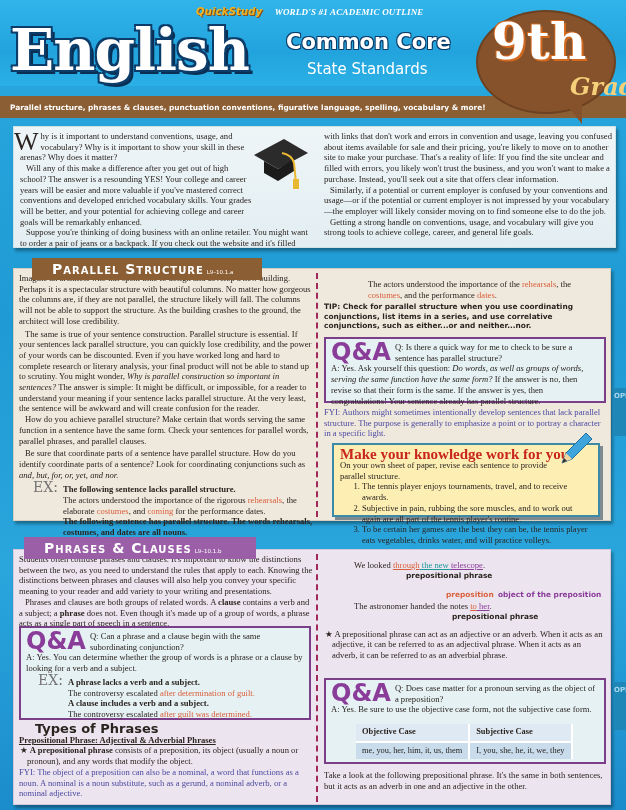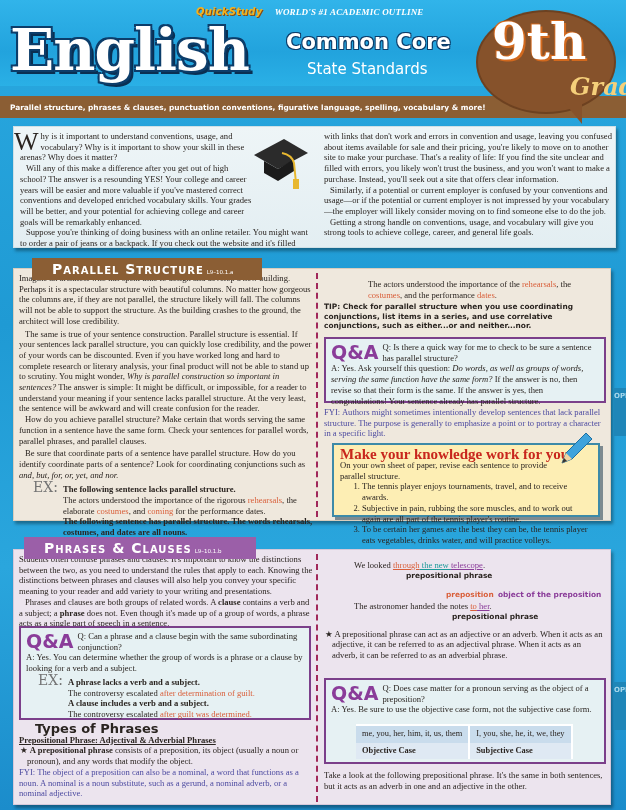--- a/index.html
+++ b/index.html
@@ -66,21 +66,21 @@
   .tab-purple { background: #9b5fa8; }
   .divider-dash { position: absolute; width: 0; border-left: 2px dashed #a0285a; }
   .txt { position: absolute; }
   .txt p { text-indent: 6px; }
   .red { color: #d95f3a; }
   .teal { color: #1d9a9a; }
   .purp { color: #8a3c99; }
   .fyi { color: #4c4aa0; }
   .ex-label { font-family: "DejaVu Serif", serif; font-weight: normal; color: #737373; font-size: 14px; display: inline-block; width: 30px; }
   .qa-box { position: absolute; border: 2px solid #7b3f8a; background: #e6f1f3; padding: 3px 5px; }
-  .qa-logo { float: left; font-family: "DejaVu Sans", sans-serif; font-weight: bold; font-size: 19px; color: #8a3c99; line-height: 20px; margin-right: 4px; }
+  .qa-logo { float: left; font-family: "DejaVu Sans", sans-serif; font-weight: bold; font-size: 24px; color: #8a3c99; line-height: 20px; margin-right: 4px; }
   .tip { font-family: "DejaVu Sans", sans-serif; font-weight: bold; font-size: 7.4px; line-height: 9.5px; }
   .know-box { position: absolute; background: #fdeeb4; border: 2px solid #3d8aa8; box-shadow: 3px 3px 0 #7e8a90; padding: 3px 6px; }
   .know-title { color: #c8261d; font-weight: bold; font-size: 15px; line-height: 12px; }
   .know-box ol { padding-left: 22px; }
   .open-tab { position: absolute; width: 12px; background: #1f86b8; color: #a8d8ec; font-family: "DejaVu Sans", sans-serif; font-size: 7px; font-weight: bold; text-align: center; line-height: 9px; padding-top: 4px; }
   .label-sans { font-family: "DejaVu Sans", sans-serif; font-weight: bold; font-size: 7.4px; }
   table.case { border-collapse: collapse; position: absolute; font-size: 8.4px; }
   table.case th { background: #dfe9f3; text-align: left; padding: 3px 6px; border-right: 2px solid #fff; }
   table.case td { background: #c9dcec; padding: 3px 6px; border-right: 2px solid #fff; border-top: 2px solid #fff; }
   .types-title { font-family: "DejaVu Sans", sans-serif; font-weight: bold; font-size: 13px; color: #2a2420; }
@@ -206,27 +206,27 @@
     <div class="label-sans" style="padding-left:128px">prepositional phrase</div>
     <div style="margin-top:6px; padding-left:8px; text-indent:-7px">★ <span>A prepositional phrase can act as an adjective or an adverb. When it acts as an adjective, it can be referred to as an adjectival phrase. When it acts as an adverb, it can be referred to as an adverbial phrase.</span></div>
   </div>
   <div class="qa-box" style="left:310px; top:128px; width:282px; height:86px;">
     <div class="qa-logo">Q&amp;A</div>
     <div>Q: Does case matter for a pronoun serving as the object of a preposition?</div>
     <div>A: Yes. Be sure to use the objective case form, not the subjective case form.</div>
     <table class="case" style="left:30px; top:44px;">
       <tbody>
           <tr>
+        <th>Objective Case</th>
+        <th>Subjective Case</th>
+      </tr>
+      <tr>
         <td>me, you, her, him, it, us, them</td>
         <td>I, you, she, he, it, we, they</td>
       </tr>
-      <tr>
-        <th>Objective Case</th>
-        <th>Subjective Case</th>
-      </tr>
     </tbody>
       </table>
   </div>
   <div class="txt" style="left:310px; top:220px; width:284px;">Take a look at the following prepositional phrase. It's the same in both sentences, but it acts as an adverb in one and an adjective in the other.</div>
 </div>
 <div class="sec-tab tab-purple" style="left:24px; top:537px; width:232px;">
   <span>Phrases &amp; Clauses</span><small>L9–10.1.b</small>
 </div>
 <div class="open-tab" style="left:614px; top:682px; height:48px;">OPEN</div>
 

